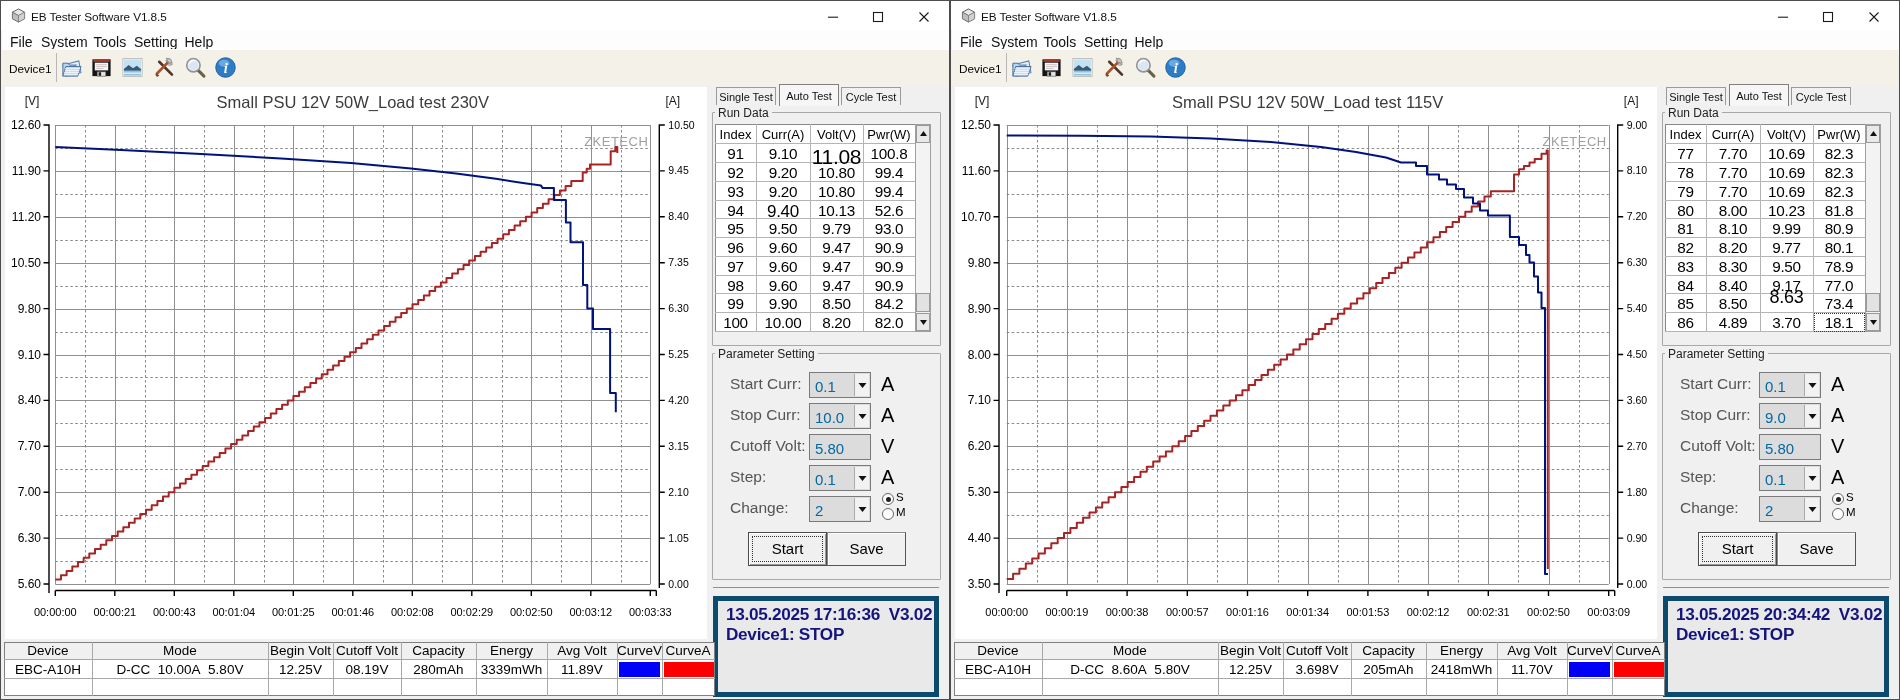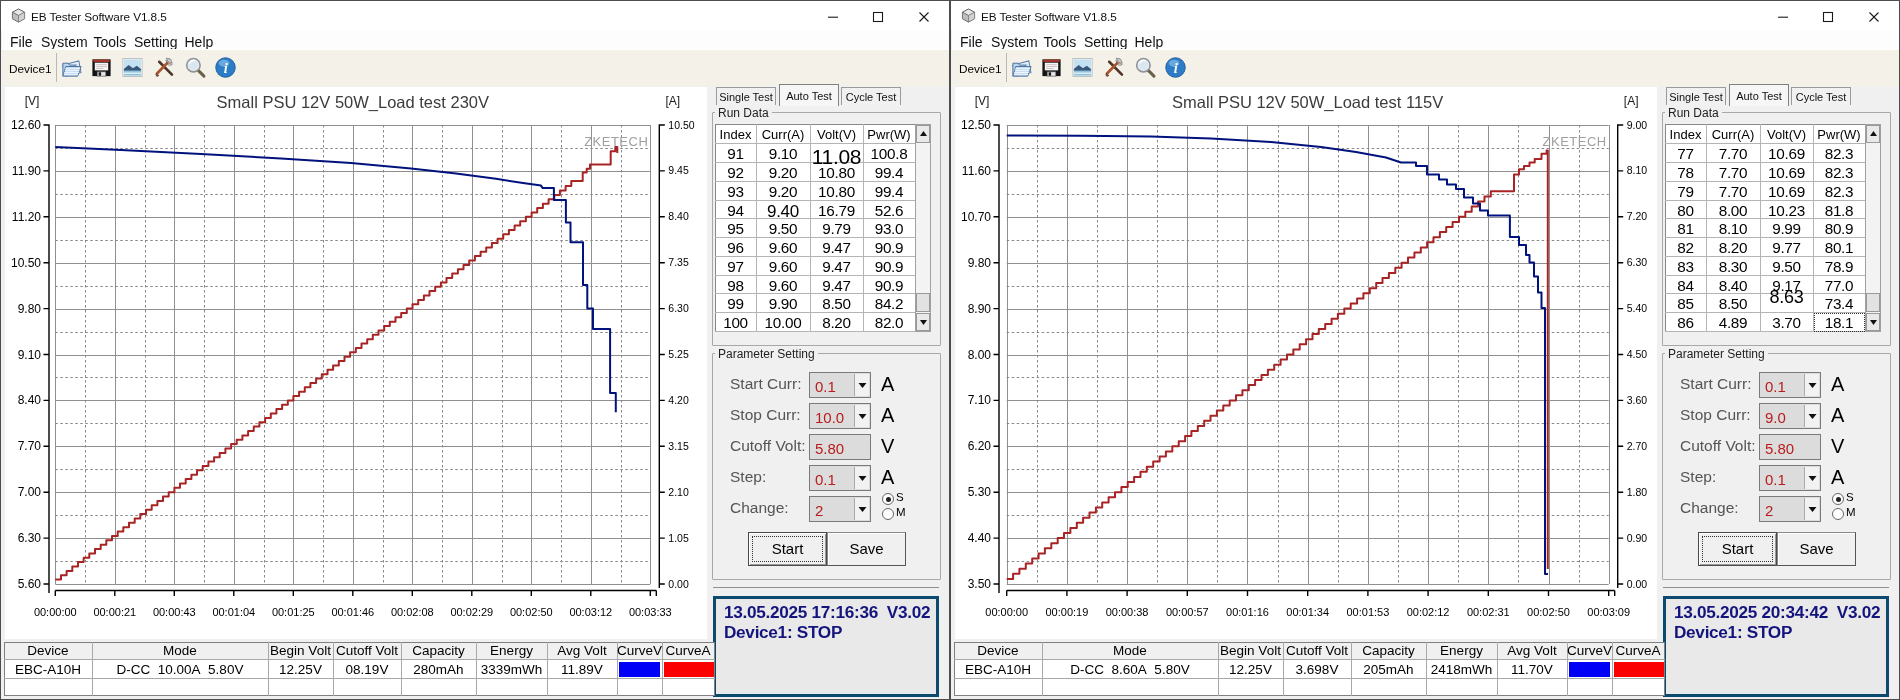--- a/index.html
+++ b/index.html
@@ -15,30 +15,30 @@
 .tbi{position:absolute;top:55px;width:23px;height:23px}
 .chart{display:block}
 .tab{position:absolute;top:86px;height:18px;background:#f1f1f1;border:1px solid #9a9a9a;border-bottom:none;font-size:11px;text-align:center;padding-top:3px;color:#111;box-sizing:border-box}
 .tab.active{top:83px;height:21.5px;background:#f6f6f6;border-color:#808080;padding-top:5px;z-index:2}
 .group{position:absolute;border:1px solid #a8a8a8;border-radius:1px}
 .glab{position:absolute;font-size:12px;color:#222;background:#f0f0f0;padding:0 3px}
 .rc{position:absolute;text-align:center;color:#000}
 .sbtn{position:absolute;width:13.5px;background:#e9e9e9;border:1px solid #999;box-sizing:border-box;text-align:center;line-height:14px}
 .plab{position:absolute;left:729px;font-size:15.5px;color:#555}
 .combo{position:absolute;left:808px;width:62px;height:26px;background:#dcdcdc;border:1px solid #7a7a7a;box-sizing:border-box}
-.combo span{position:absolute;left:5px;top:5px;font-size:15px;color:#b91c1c}
+.combo span{position:absolute;left:5px;top:5px;font-size:15px;color:#0369a1}
 .cbtn{position:absolute;right:1px;top:1px;width:15px;height:22px;background:#f2f2f2;border-left:1px solid #aaa;display:flex;align-items:center;justify-content:center;box-sizing:border-box}
 .unit{position:absolute;left:880px;font-size:20px;color:#000}
 .radio{position:absolute;width:10px;height:10px;border:1px solid #666;border-radius:50%;background:#fff}
 .rdot{position:absolute;left:2.5px;top:2.5px;width:5px;height:5px;border-radius:50%;background:#222}
 .rlab{position:absolute;font-size:11.5px;color:#000}
 .btn{position:absolute;height:34px;background:#f0f0f0;border:1px solid #888;border-bottom-color:#555;border-right-color:#555;box-shadow:inset 1px 1px 0 #fff;text-align:center;font-size:15px;padding-top:7px;box-sizing:border-box;color:#000}
 .bdef{border:1px solid #4a4a4a;box-shadow:inset 1px 1px 0 #fff, inset -1px -1px 0 #9a9a9a}
 .bfocus{position:absolute;left:3px;top:3px;right:3px;bottom:3px;border:1px dotted #333}
-.sbox{left:712px;top:594.5px;width:226px;height:101px;background:#e9e9e9;border:3px solid #0c4a6e;box-sizing:border-box;overflow:hidden}
+.sbox{left:712px;top:594.5px;width:226px;height:101px;background:#e9e9e9;border:5px solid #0c4a6e;box-sizing:border-box;overflow:hidden}
 .sline{position:absolute;left:8px;white-space:nowrap;font-size:17.2px;font-weight:bold;color:#14147e;letter-spacing:-0.3px}
 </style></head><body>
 <div class="win" style="left:0px">
     <div class="tbar"></div>
     <svg class="appicon" viewBox="0 0 16 16">
       <path d="M8 1 L14.5 4.5 L14.5 11.5 L8 15 L1.5 11.5 L1.5 4.5 Z" fill="#e8e8e8" stroke="#555" stroke-width="1"></path>
       <path d="M1.5 4.5 L8 8 L14.5 4.5" fill="none" stroke="#555" stroke-width="1"></path>
       <path d="M8 8 L8 15" fill="none" stroke="#555" stroke-width="1"></path>
       <path d="M8 8 L1.5 4.5 L1.5 11.5 L8 15 Z" fill="#9a9a9a" opacity="0.55"></path>
       <path d="M8 8 L14.5 4.5 L14.5 11.5 L8 15 Z" fill="#c2c2c2" opacity="0.6"></path>
@@ -184,21 +184,21 @@
     <div class="rc" style="left:714px;top:163.16px;width:41px;font-size:15.3px;letter-spacing:-0.3px">92</div>
     <div class="rc" style="left:755px;top:163.16px;width:54px;font-size:15.3px;letter-spacing:-0.3px">9.20</div>
     <div class="rc" style="left:809px;top:163.16px;width:53px;font-size:15.3px;letter-spacing:-0.3px">10.80</div>
     <div class="rc" style="left:862px;top:163.16px;width:52px;font-size:15.3px;letter-spacing:-0.3px">99.4</div>
     <div class="rc" style="left:714px;top:181.92px;width:41px;font-size:15.3px;letter-spacing:-0.3px">93</div>
     <div class="rc" style="left:755px;top:181.92px;width:54px;font-size:15.3px;letter-spacing:-0.3px">9.20</div>
     <div class="rc" style="left:809px;top:181.92px;width:53px;font-size:15.3px;letter-spacing:-0.3px">10.80</div>
     <div class="rc" style="left:862px;top:181.92px;width:52px;font-size:15.3px;letter-spacing:-0.3px">99.4</div>
     <div class="rc" style="left:714px;top:200.68px;width:41px;font-size:15.3px;letter-spacing:-0.3px">94</div>
     <div class="rc" style="left:755px;top:200.68px;width:54px;font-size:17px;letter-spacing:-0.3px">9.40</div>
-    <div class="rc" style="left:809px;top:200.68px;width:53px;font-size:15.3px;letter-spacing:-0.3px">16.79</div>
+    <div class="rc" style="left:809px;top:200.68px;width:53px;font-size:15.3px;letter-spacing:-0.3px">10.13</div>
     <div class="rc" style="left:862px;top:200.68px;width:52px;font-size:15.3px;letter-spacing:-0.3px">52.6</div>
     <div class="rc" style="left:714px;top:219.44px;width:41px;font-size:15.3px;letter-spacing:-0.3px">95</div>
     <div class="rc" style="left:755px;top:219.44px;width:54px;font-size:15.3px;letter-spacing:-0.3px">9.50</div>
     <div class="rc" style="left:809px;top:219.44px;width:53px;font-size:15.3px;letter-spacing:-0.3px">9.79</div>
     <div class="rc" style="left:862px;top:219.44px;width:52px;font-size:15.3px;letter-spacing:-0.3px">93.0</div>
     <div class="rc" style="left:714px;top:238.2px;width:41px;font-size:15.3px;letter-spacing:-0.3px">96</div>
     <div class="rc" style="left:755px;top:238.2px;width:54px;font-size:15.3px;letter-spacing:-0.3px">9.60</div>
     <div class="rc" style="left:809px;top:238.2px;width:53px;font-size:15.3px;letter-spacing:-0.3px">9.47</div>
     <div class="rc" style="left:862px;top:238.2px;width:52px;font-size:15.3px;letter-spacing:-0.3px">90.9</div>
     <div class="rc" style="left:714px;top:256.96px;width:41px;font-size:15.3px;letter-spacing:-0.3px">97</div>

